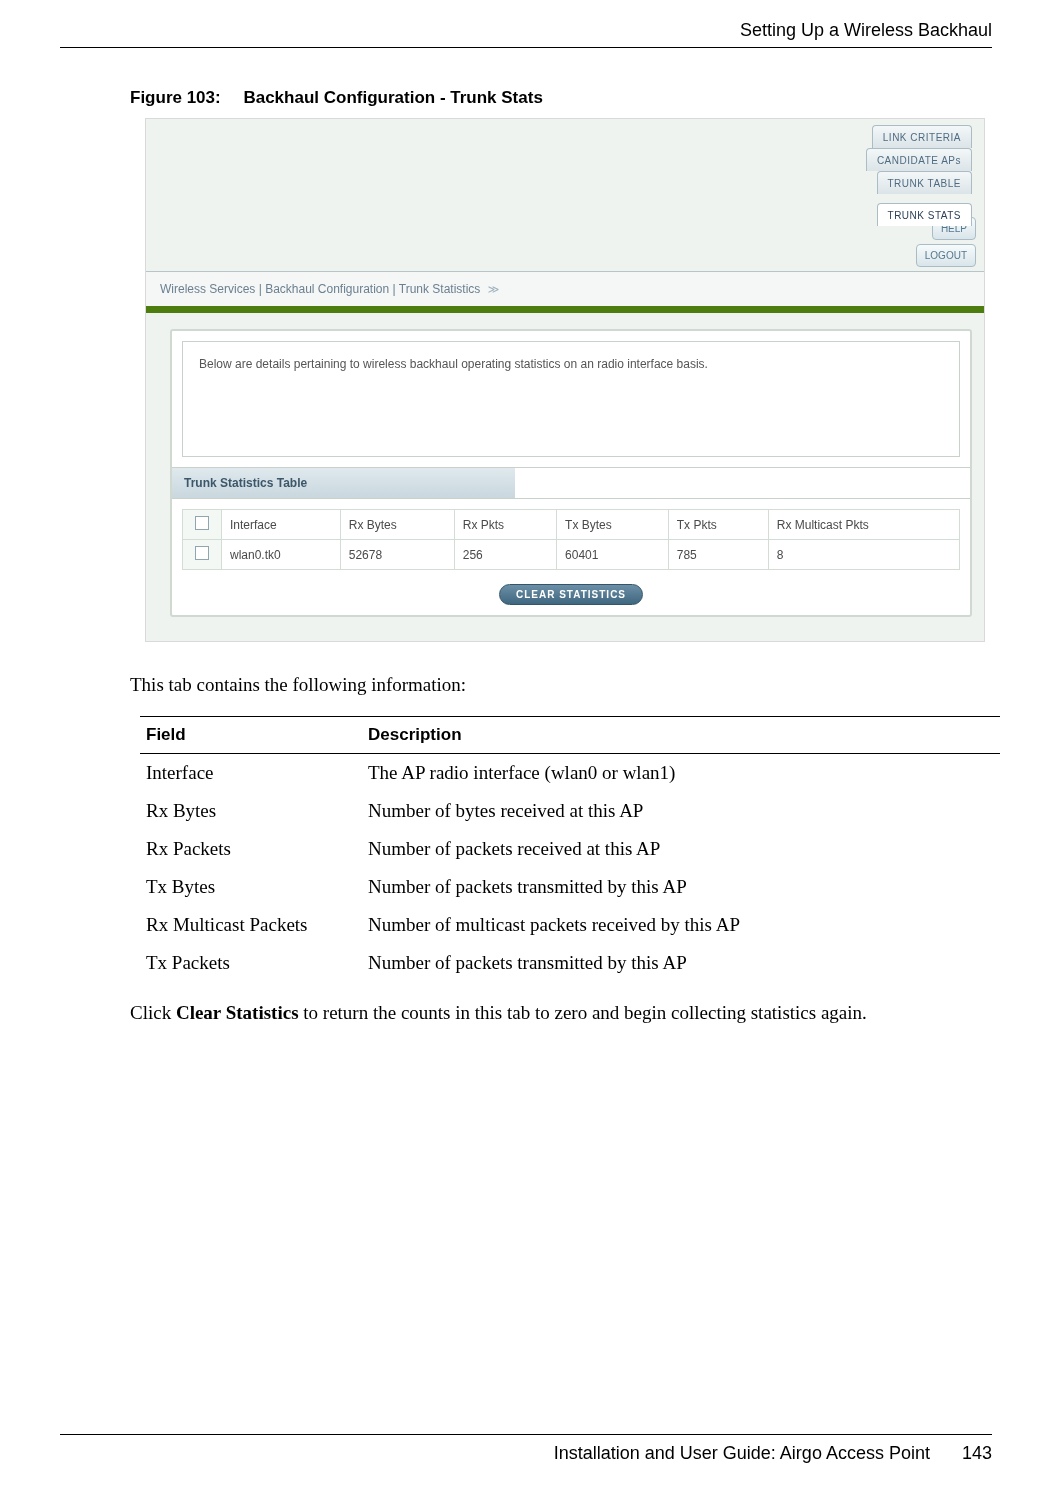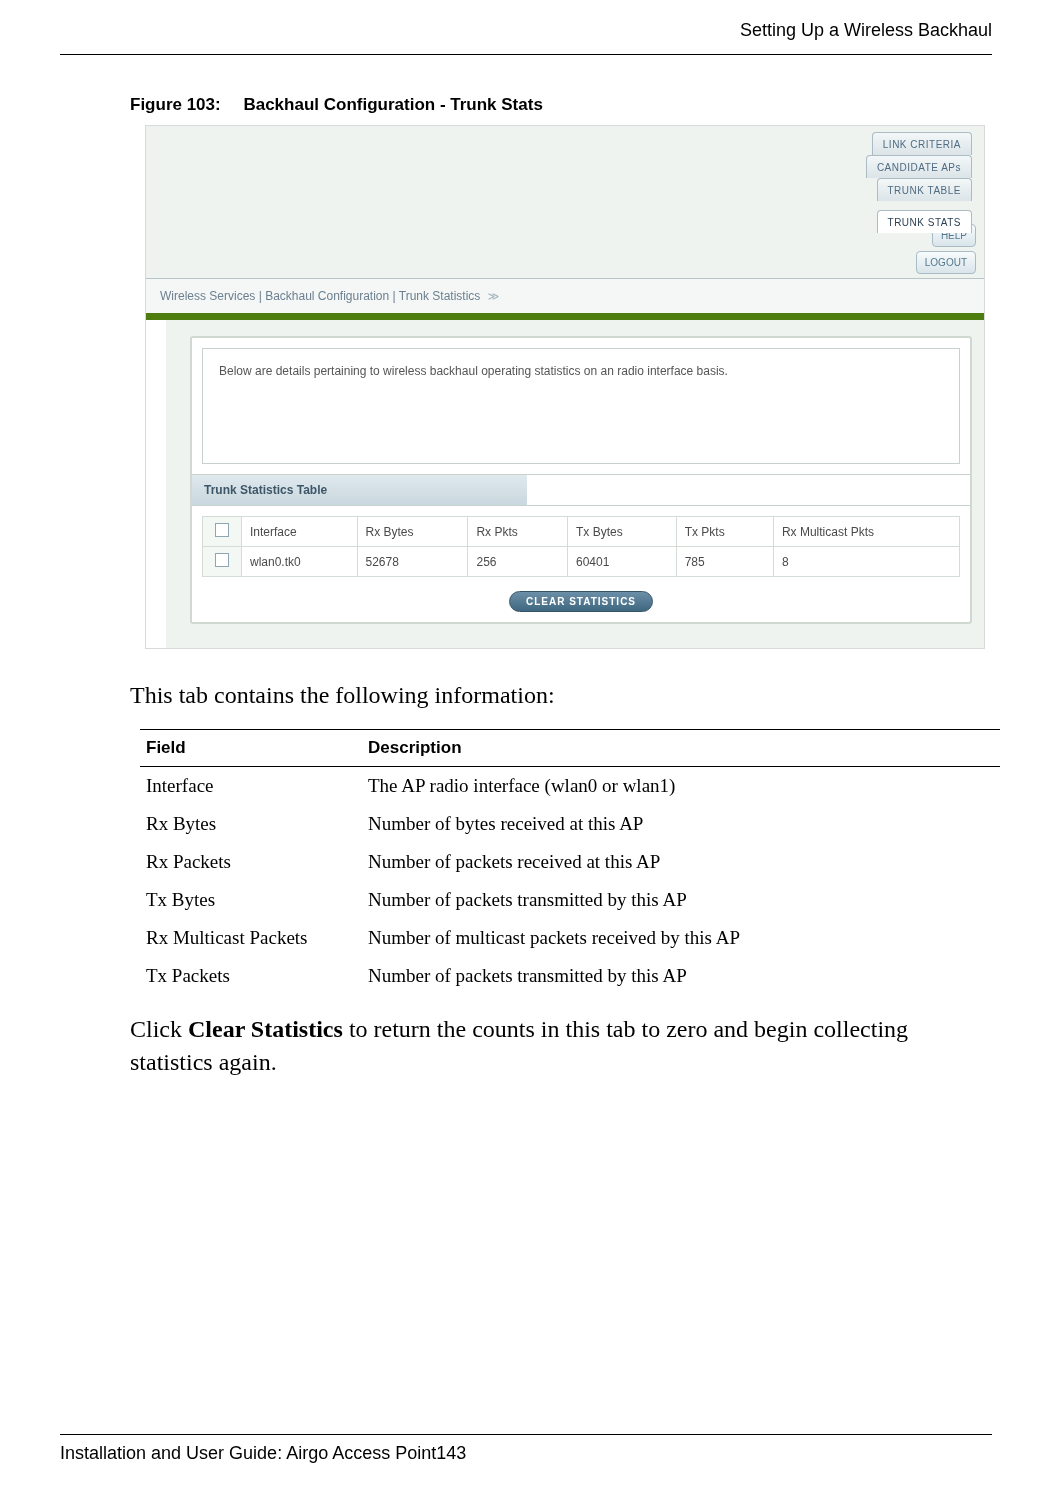--- a/index.html
+++ b/index.html
@@ -16,21 +16,21 @@
   .page {
     padding: 20px 60px 0 60px;
     box-sizing: border-box;
     height: 100%;
     position: relative;
   }
   .running-head {
     text-align: right;
     font-family: Arial, Helvetica, sans-serif;
     font-size: 18px;
-    padding-bottom: 13px;
+    padding-bottom: 6px;
     border-bottom: 1px solid #000;
     margin-bottom: 40px;
   }
   .figure-caption {
     font-family: Arial, Helvetica, sans-serif;
     font-weight: bold;
     font-size: 17px;
     margin: 0 0 10px 70px;
   }
   .figure-caption .fignum { margin-right: 18px; }
@@ -93,21 +93,20 @@
     border-bottom: 7px solid #4d7c0f;
   }
   .crumb-row .arrow {
     color: #9bb0bd;
     font-size: 11px;
     margin-left: 4px;
   }
   .panel-area {
     background: #eef3ef;
     padding: 16px 12px 24px 24px;
-    margin-left: 20px;
   }
   .panel {
     background: #fff;
     border: 2px solid #cfd9d1;
     border-radius: 3px;
     padding: 0;
     overflow: hidden;
   }
   .desc-box {
     border: 1px solid #c8d2ca;
@@ -173,21 +172,21 @@
     color: #fff;
     background: linear-gradient(#6b8fa6, #3f6780);
     border: 1px solid #355468;
     border-radius: 12px;
     cursor: pointer;
     font-weight: bold;
   }
 
   .body-text {
     margin: 0 0 18px 70px;
-    font-size: 24px;
+    font-size: 19px;
     line-height: 1.35;
   }
   table.field-desc {
     margin: 11px 0 18px 80px;
     border-collapse: collapse;
     font-size: 19px;
     width: 860px;
   }
   table.field-desc th {
     font-family: Arial, Helvetica, sans-serif;
@@ -207,21 +206,22 @@
   .footer {
     position: absolute;
     left: 60px;
     right: 60px;
     bottom: 28px;
     border-top: 1px solid #000;
     padding-top: 8px;
     font-family: Arial, Helvetica, sans-serif;
     font-size: 18px;
     display: flex;
-    justify-content: flex-start;
+    justify-content: flex-end;
+    gap: 32px;
   }
 </style>
 </head>
 <body>
 
 <div class="page">
 
   <div class="running-head">Setting Up a Wireless Backhaul</div>
 
   <div class="figure-caption">

